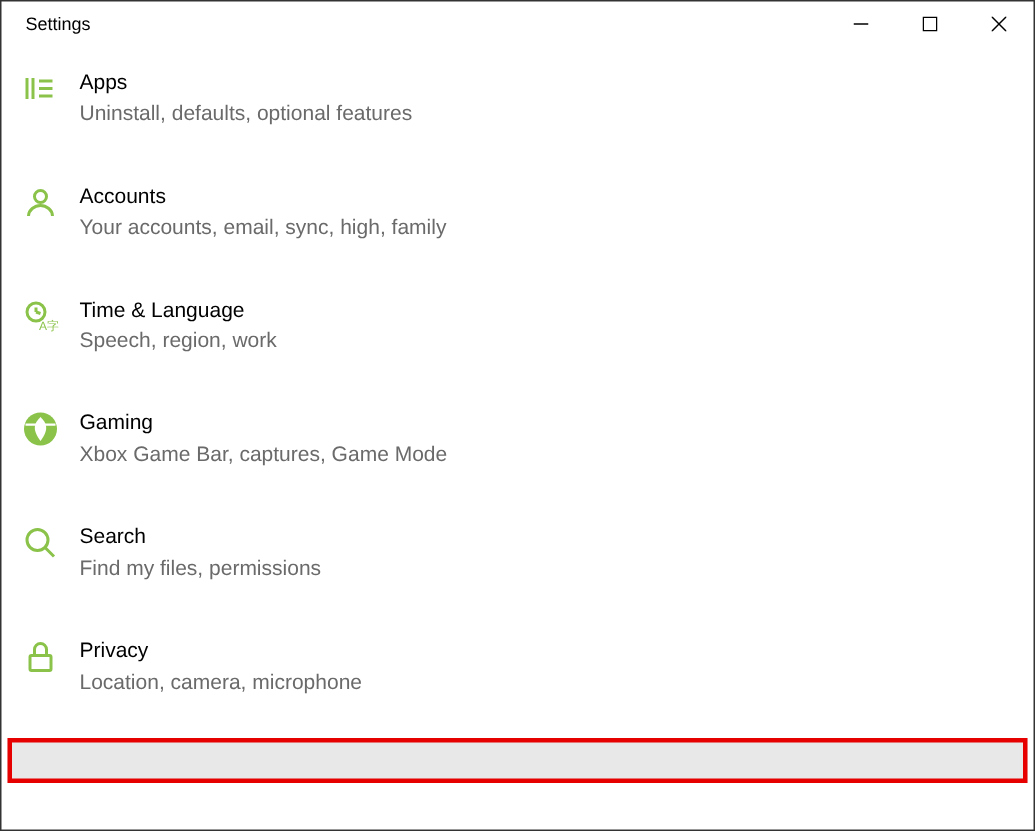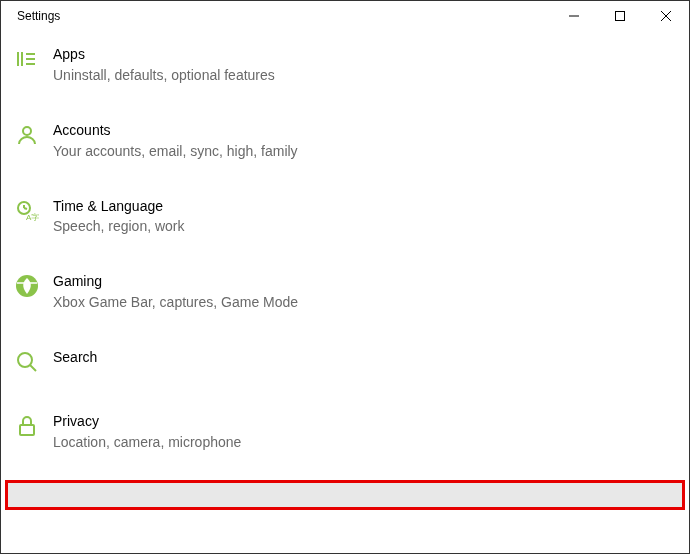--- a/index.html
+++ b/index.html
@@ -106,20 +106,21 @@
 
   <div class="settings-item">
     <div class="item-icon">
       <svg viewBox="0 0 24 24" fill="none" stroke="#8bc34a" stroke-width="2">
           <circle cx="10" cy="10" r="7"></circle>
           <line x1="15" y1="15" x2="21" y2="21"></line>
         </svg>
     </div>
     <div class="item-text">
       <span class="item-title">Search</span>
+      <span class="item-desc">Find my files, permissions</span>
     </div>
   </div>
 
   <div class="settings-item">
     <div class="item-icon">
       <svg viewBox="0 0 24 24" fill="none" stroke="#8bc34a" stroke-width="2">
           <rect x="5" y="11" width="14" height="10" rx="1"></rect>
           <path d="M8 11 V7 a4 4 0 0 1 8 0 v4"></path>
         </svg>
     </div>

